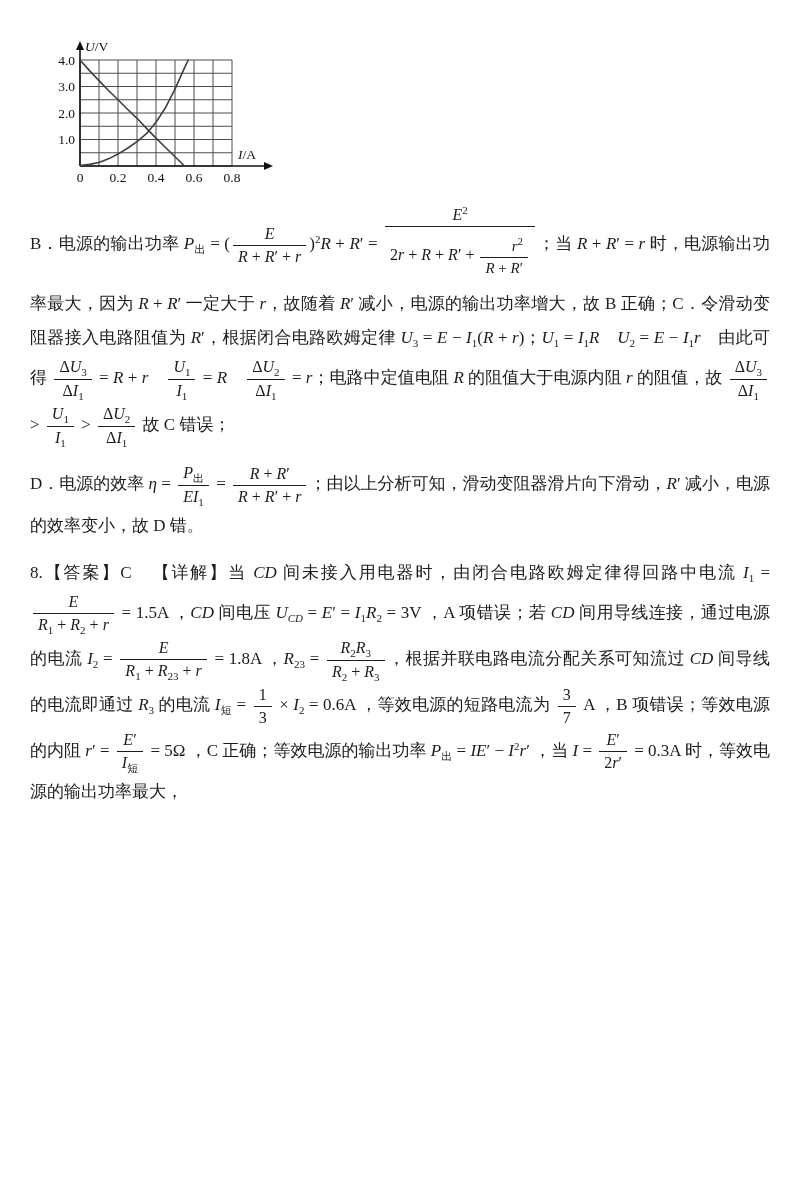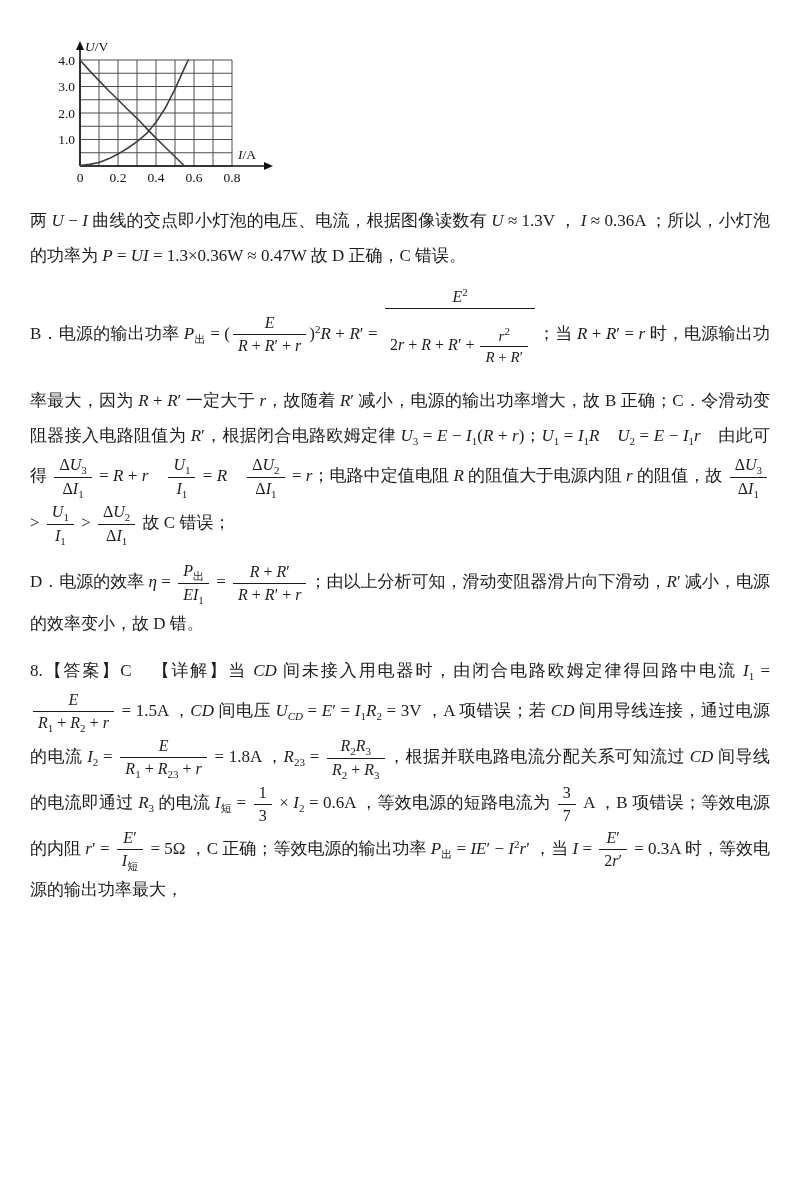--- a/index.html
+++ b/index.html
@@ -20,21 +20,21 @@
   .mi{font-style:italic;}
   sub,sup{font-size:11px;line-height:1;}
   sub{vertical-align:-4px;}
   sup{vertical-align:6px;}
   .frac{
     display:inline-block;vertical-align:middle;
     text-align:center;margin:1px 3px;line-height:1.25;font-size:16px;
   }
   .frac .num{display:block;padding:0 5px 1px 5px;border-bottom:1px solid #1c1c1c;}
   .frac .den{display:block;padding:1px 5px 0 5px;}
-  .frac .frac{margin:16px 2px;font-size:15px;}
+  .frac .frac{margin:8px 2px;font-size:15px;text-align:right;}
 </style>
 </head>
 <body>
 
 <div class="page">
 
   <div class="graph-wrap">
     <svg id="chart" width="240" height="152" viewBox="0 0 240 152">
         <line x1="32" y1="128" x2="32" y2="22" stroke="#4c4c4c" stroke-width="1"></line>
         <line x1="51" y1="128" x2="51" y2="22" stroke="#4c4c4c" stroke-width="1"></line>
@@ -67,21 +67,20 @@
         <text x="32" y="144" text-anchor="middle" font-size="13.5">0</text>
         <text x="70" y="144" text-anchor="middle" font-size="13.5">0.2</text>
         <text x="108" y="144" text-anchor="middle" font-size="13.5">0.4</text>
         <text x="146" y="144" text-anchor="middle" font-size="13.5">0.6</text>
         <text x="184" y="144" text-anchor="middle" font-size="13.5">0.8</text>
         <text x="37" y="13" font-size="13.5"><tspan font-style="italic">U</tspan><tspan>/V</tspan></text>
         <text x="190" y="121" font-size="13.5"><tspan font-style="italic">I</tspan><tspan>/A</tspan></text>
       </svg>
   </div>
 
-  <p class="para">两 <span class="mi">U</span> − <span class="mi">I</span> 曲线的交点即小灯泡的电压、电流，根据图像读数有 <span class="mi">U</span> ≈ 1.3V ， <span class="mi">I</span> ≈ 0.36A ；所以，小灯泡的功率为 <span class="mi">P</span> = <span class="mi">UI</span> = 1.3×0.36W ≈ 0.47W 故 D 正确，C 错误。</p>
 
 
   <p class="para">B．电源的输出功率 <span class="mi">P</span><sub>出</sub> = (<span class="frac"><span class="num"><span class="mi">E</span></span><span class="den"><span class="mi">R</span> + <span class="mi">R</span>′ + <span class="mi">r</span></span></span>)<sup>2</sup><span class="mi">R</span> + <span class="mi">R</span>′ = <span class="frac"><span class="num"><span class="mi">E</span><sup>2</sup></span><span class="den">2<span class="mi">r</span> + <span class="mi">R</span> + <span class="mi">R</span>′ + <span class="frac"><span class="num"><span class="mi">r</span><sup>2</sup></span><span class="den"><span class="mi">R</span> + <span class="mi">R</span>′</span></span></span></span>；当 <span class="mi">R</span> + <span class="mi">R</span>′ = <span class="mi">r</span> 时，电源输出功率最大，因为 <span class="mi">R</span> + <span class="mi">R</span>′ 一定大于 <span class="mi">r</span>，故随着 <span class="mi">R</span>′ 减小，电源的输出功率增大，故 B 正确；C．令滑动变阻器接入电路阻值为 <span class="mi">R</span>′，根据闭合电路欧姆定律 <span class="mi">U</span><sub>3</sub> = <span class="mi">E</span> − <span class="mi">I</span><sub>1</sub>(<span class="mi">R</span> + <span class="mi">r</span>)；<span class="mi">U</span><sub>1</sub> = <span class="mi">I</span><sub>1</sub><span class="mi">R</span>　<span class="mi">U</span><sub>2</sub> = <span class="mi">E</span> − <span class="mi">I</span><sub>1</sub><span class="mi">r</span>　由此可得 <span class="frac"><span class="num">Δ<span class="mi">U</span><sub>3</sub></span><span class="den">Δ<span class="mi">I</span><sub>1</sub></span></span> = <span class="mi">R</span> + <span class="mi">r</span>　<span class="frac"><span class="num"><span class="mi">U</span><sub>1</sub></span><span class="den"><span class="mi">I</span><sub>1</sub></span></span> = <span class="mi">R</span>　<span class="frac"><span class="num">Δ<span class="mi">U</span><sub>2</sub></span><span class="den">Δ<span class="mi">I</span><sub>1</sub></span></span> = <span class="mi">r</span>；电路中定值电阻 <span class="mi">R</span> 的阻值大于电源内阻 <span class="mi">r</span> 的阻值，故 <span class="frac"><span class="num">Δ<span class="mi">U</span><sub>3</sub></span><span class="den">Δ<span class="mi">I</span><sub>1</sub></span></span> &gt; <span class="frac"><span class="num"><span class="mi">U</span><sub>1</sub></span><span class="den"><span class="mi">I</span><sub>1</sub></span></span> &gt; <span class="frac"><span class="num">Δ<span class="mi">U</span><sub>2</sub></span><span class="den">Δ<span class="mi">I</span><sub>1</sub></span></span> 故 C 错误；</p>
 
   <p class="para">D．电源的效率 <span class="mi">η</span> = <span class="frac"><span class="num"><span class="mi">P</span><sub>出</sub></span><span class="den"><span class="mi">EI</span><sub>1</sub></span></span> = <span class="frac"><span class="num"><span class="mi">R</span> + <span class="mi">R</span>′</span><span class="den"><span class="mi">R</span> + <span class="mi">R</span>′ + <span class="mi">r</span></span></span>；由以上分析可知，滑动变阻器滑片向下滑动，<span class="mi">R</span>′ 减小，电源的效率变小，故 D 错。</p>
 
   <p class="para">8.【答案】C　【详解】当 <span class="mi">CD</span> 间未接入用电器时，由闭合电路欧姆定律得回路中电流 <span class="mi">I</span><sub>1</sub> = <span class="frac"><span class="num"><span class="mi">E</span></span><span class="den"><span class="mi">R</span><sub>1</sub> + <span class="mi">R</span><sub>2</sub> + <span class="mi">r</span></span></span> = 1.5A ，<span class="mi">CD</span> 间电压 <span class="mi">U</span><sub><span class="mi">CD</span></sub> = <span class="mi">E</span>′ = <span class="mi">I</span><sub>1</sub><span class="mi">R</span><sub>2</sub> = 3V ，A 项错误；若 <span class="mi">CD</span> 间用导线连接，通过电源的电流 <span class="mi">I</span><sub>2</sub> = <span class="frac"><span class="num"><span class="mi">E</span></span><span class="den"><span class="mi">R</span><sub>1</sub> + <span class="mi">R</span><sub>23</sub> + <span class="mi">r</span></span></span> = 1.8A ，<span class="mi">R</span><sub>23</sub> = <span class="frac"><span class="num"><span class="mi">R</span><sub>2</sub><span class="mi">R</span><sub>3</sub></span><span class="den"><span class="mi">R</span><sub>2</sub> + <span class="mi">R</span><sub>3</sub></span></span>，根据并联电路电流分配关系可知流过 <span class="mi">CD</span> 间导线的电流即通过 <span class="mi">R</span><sub>3</sub> 的电流 <span class="mi">I</span><sub>短</sub> = <span class="frac"><span class="num">1</span><span class="den">3</span></span> × <span class="mi">I</span><sub>2</sub> = 0.6A ，等效电源的短路电流为 <span class="frac"><span class="num">3</span><span class="den">7</span></span> A ，B 项错误；等效电源的内阻 <span class="mi">r</span>′ = <span class="frac"><span class="num"><span class="mi">E</span>′</span><span class="den"><span class="mi">I</span><sub>短</sub></span></span> = 5Ω ，C 正确；等效电源的输出功率 <span class="mi">P</span><sub>出</sub> = <span class="mi">IE</span>′ − <span class="mi">I</span><sup>2</sup><span class="mi">r</span>′ ，当 <span class="mi">I</span> = <span class="frac"><span class="num"><span class="mi">E</span>′</span><span class="den">2<span class="mi">r</span>′</span></span> = 0.3A 时，等效电源的输出功率最大，</p>
 
 </div>
 

